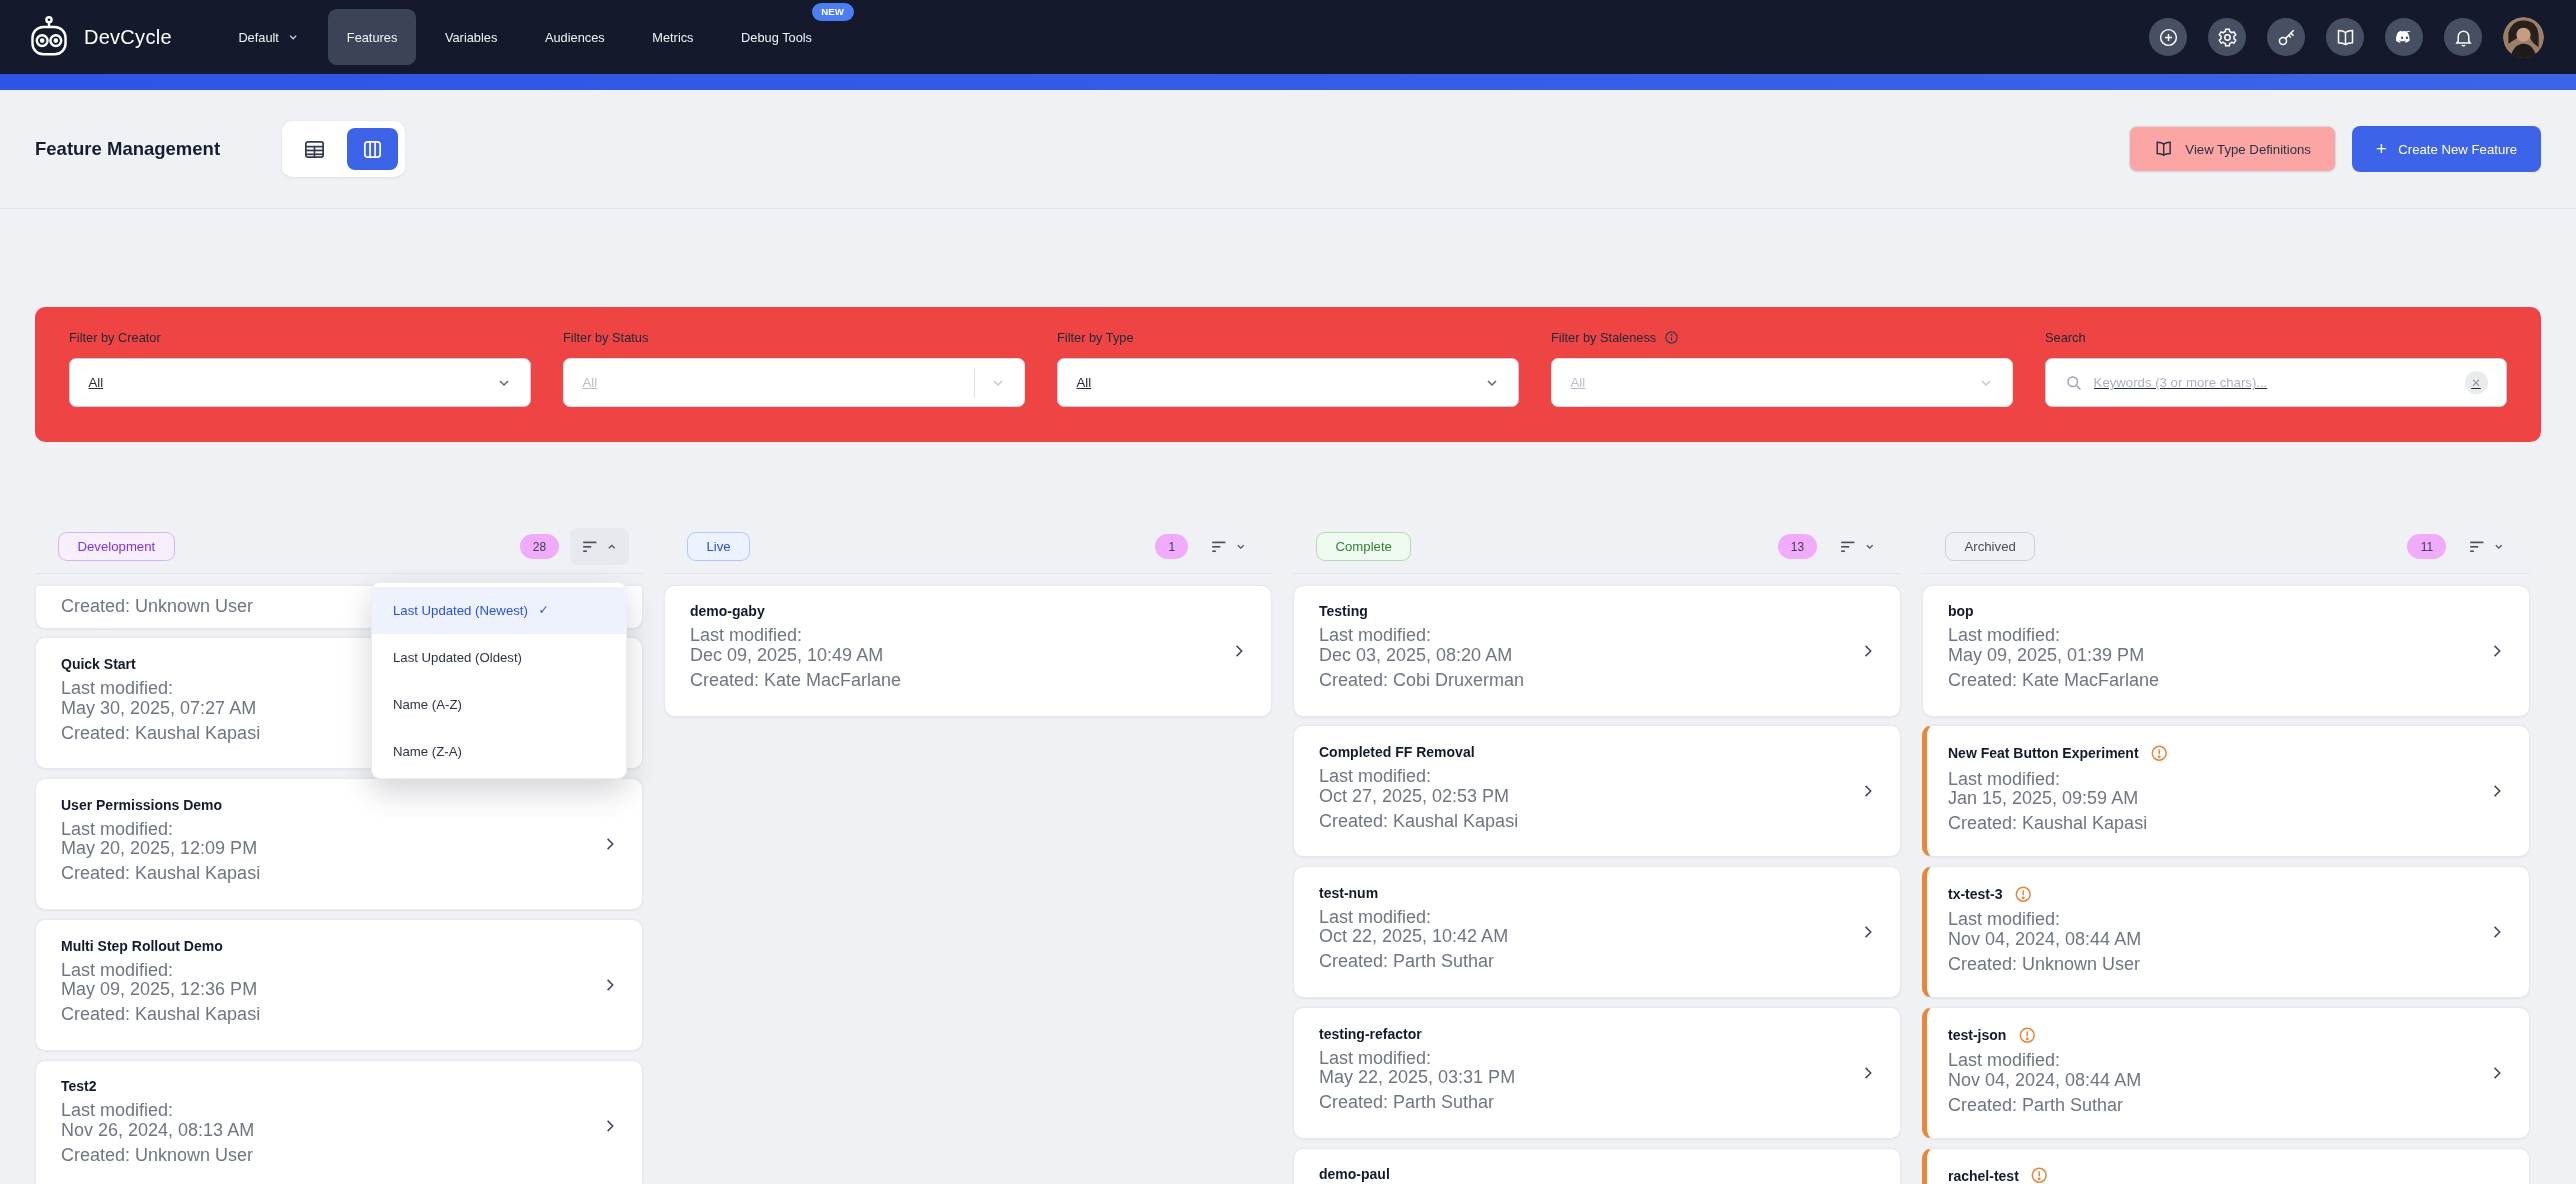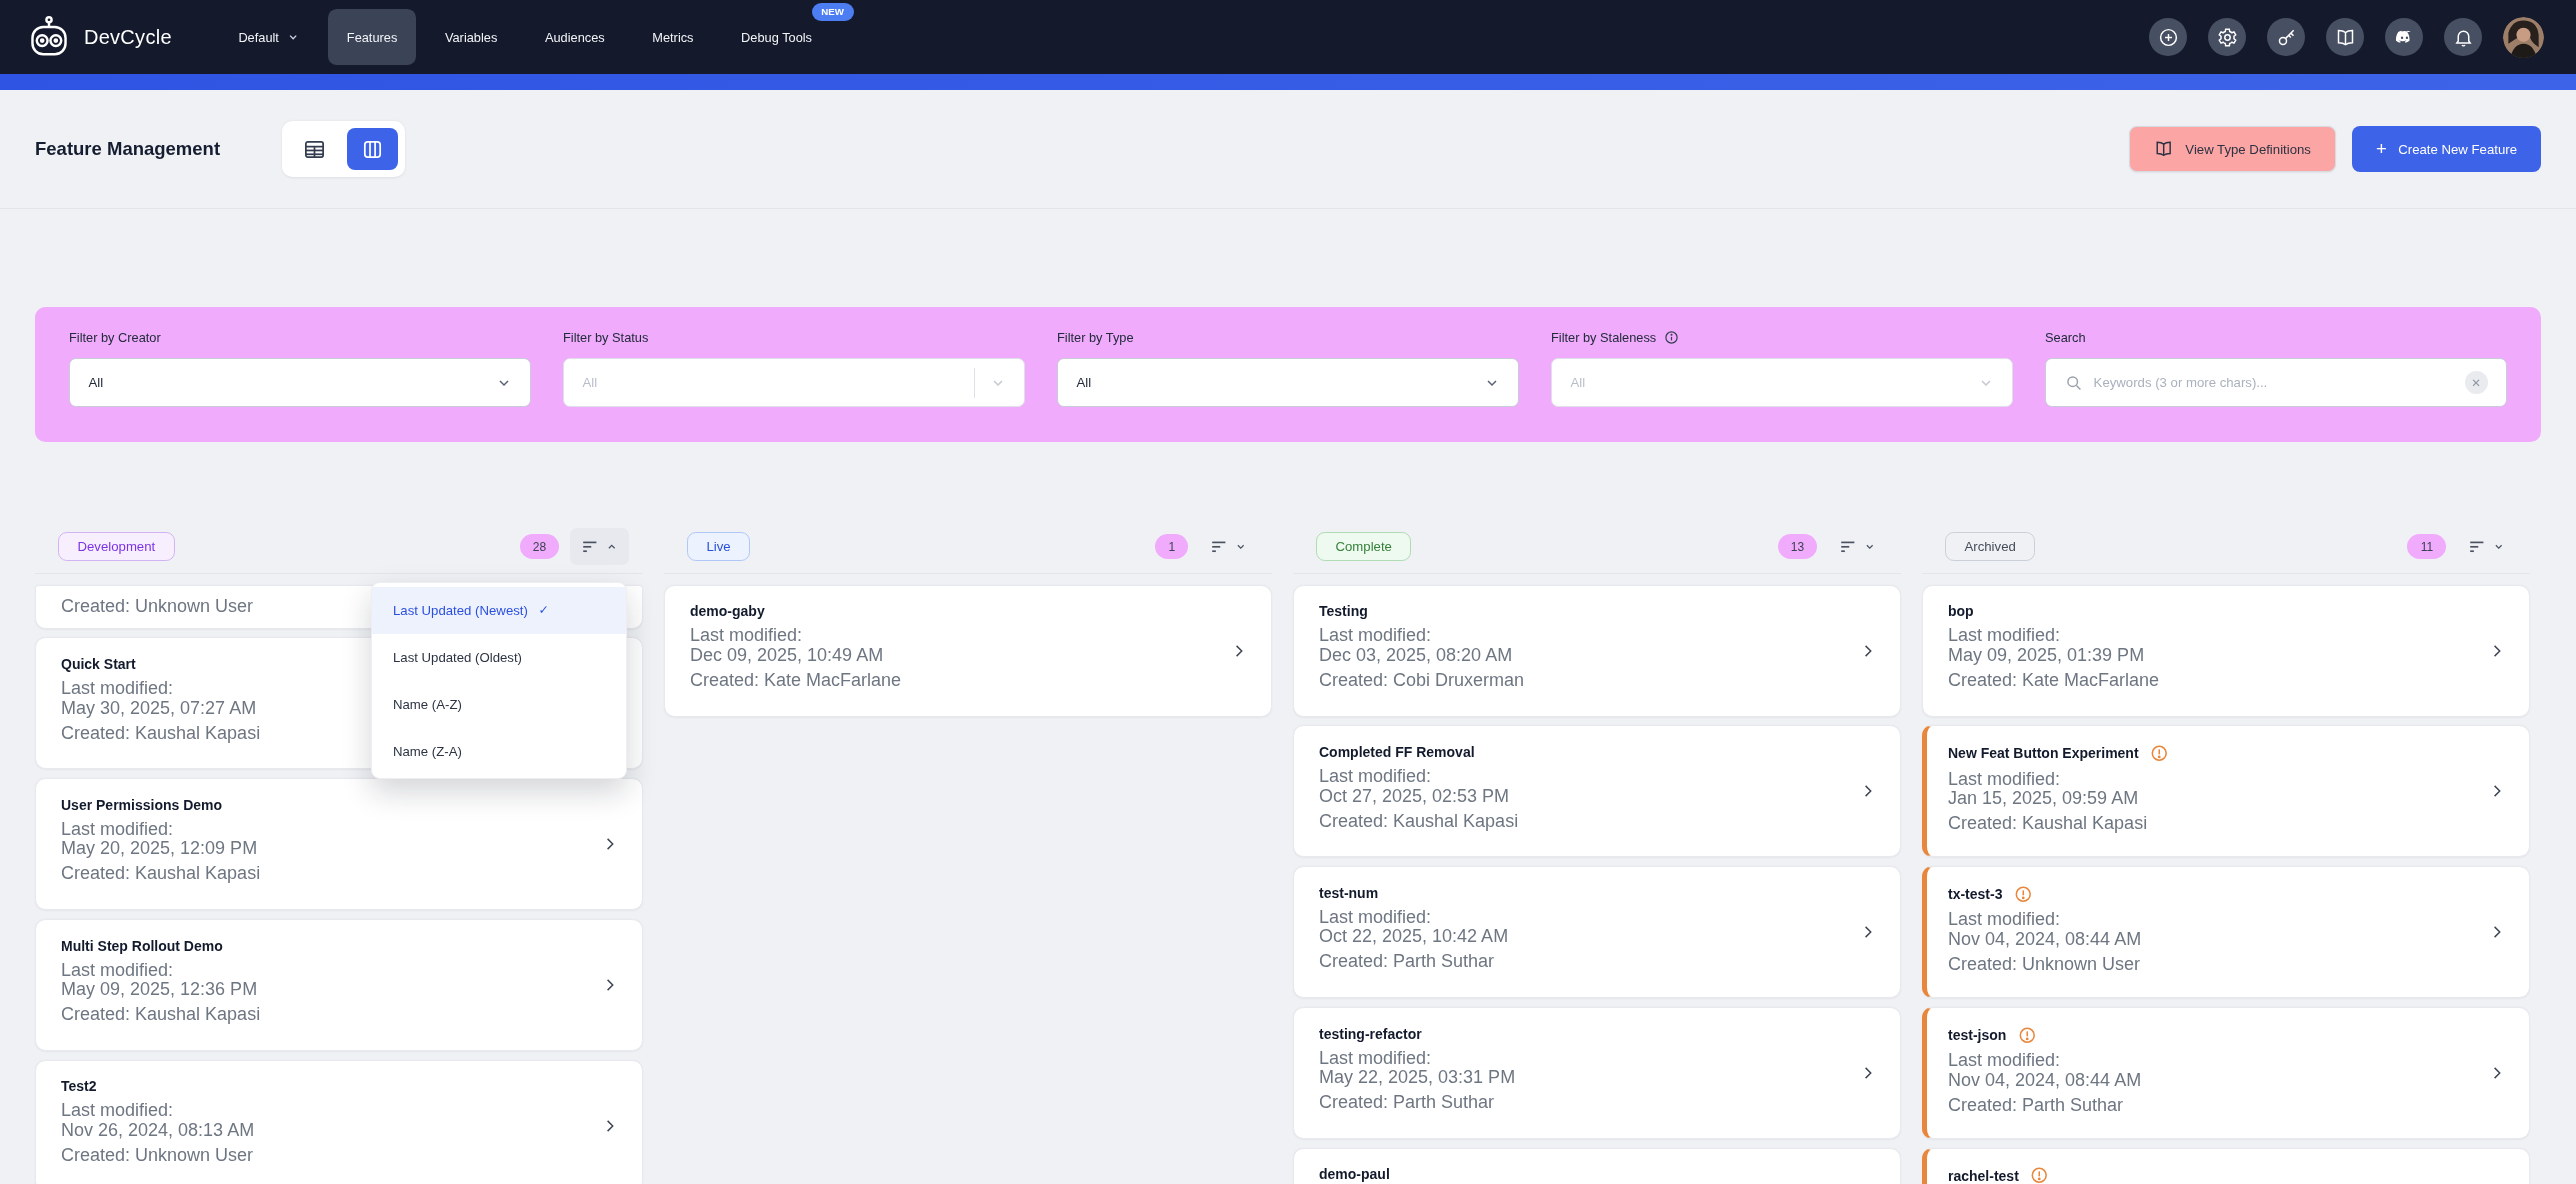--- a/index.html
+++ b/index.html
@@ -32,26 +32,26 @@
     box-shadow:0 0.9px 2.6px rgba(16,24,40,.08); }
   .toggle-btn { width:51px; height:42px; border-radius:8px; display:flex; align-items:center; justify-content:center; cursor:pointer; }
   .toggle-btn.active { background:var(--accent,#3d63e8); }
   .head-actions { margin-left:auto; display:flex; gap:16px; }
   .btn { height:46px; border-radius:8px; display:flex; align-items:center; gap:11.5px; font-size:13.2px; padding:0 24px; cursor:pointer; }
   .btn.secondary { background:#fca5a5; border:0.9px solid #d7dbe1; color:#2b3342; box-shadow:0 0.9px 1.8px rgba(16,24,40,.06); }
   .btn.primary { background:var(--accent,#3d63e8); color:#fff; border:none; }
   .btn .plus { font-size:18.5px; font-weight:400; line-height:1; }
 
   
-  .filter-panel { margin:98px 35px 0; background:#f0abfc; border-radius:10.6px; padding:23px 34px 35px;
+  .filter-panel { margin:98px 35px 0; background:#ef4444; border-radius:10.6px; padding:23px 34px 35px;
     display:flex; gap:32px; }
   .filter-group { display:flex; flex-direction:column; flex:1; }
   .filter-label { font-size:12.8px; color:#222b3a; display:flex; align-items:center; gap:8px; }
   .control { margin-top:13.2px; height:49px; border:0.9px solid #c6ccd6; border-radius:7px; background:#fff;
-    display:flex; align-items:center; padding:0 18.5px; font-size:13.2px; color:#222b3a; cursor:pointer; }
+    display:flex; align-items:center; padding:0 18.5px; font-size:13.2px; color:#222b3a; cursor:pointer;text-decoration:underline; }
   .control .val { flex:1; }
   .control.disabled { border-color:#dde0e6; color:#b8bec9; }
   .control .sep { width:0.9px; height:30px; background:#dde0e6; margin-right:15px; }
   .chev-icon { color:#596274; }
   .control.disabled .chev-icon { color:#c3c8d1; }
   .search-ctl { gap:11.5px; cursor:text; }
   .search-ctl input { border:none; outline:none; flex:1; font-size:13.2px; color:#222b3a; font-family:inherit; background:transparent; }
   .search-ctl input::placeholder { color:#aab1bd; }
   .clear-btn { width:23px; height:23px; border-radius:50%; background:#e9ebef; color:#8d94a1; display:flex;
     align-items:center; justify-content:center; font-size:11.5px; cursor:pointer; flex:none; }

